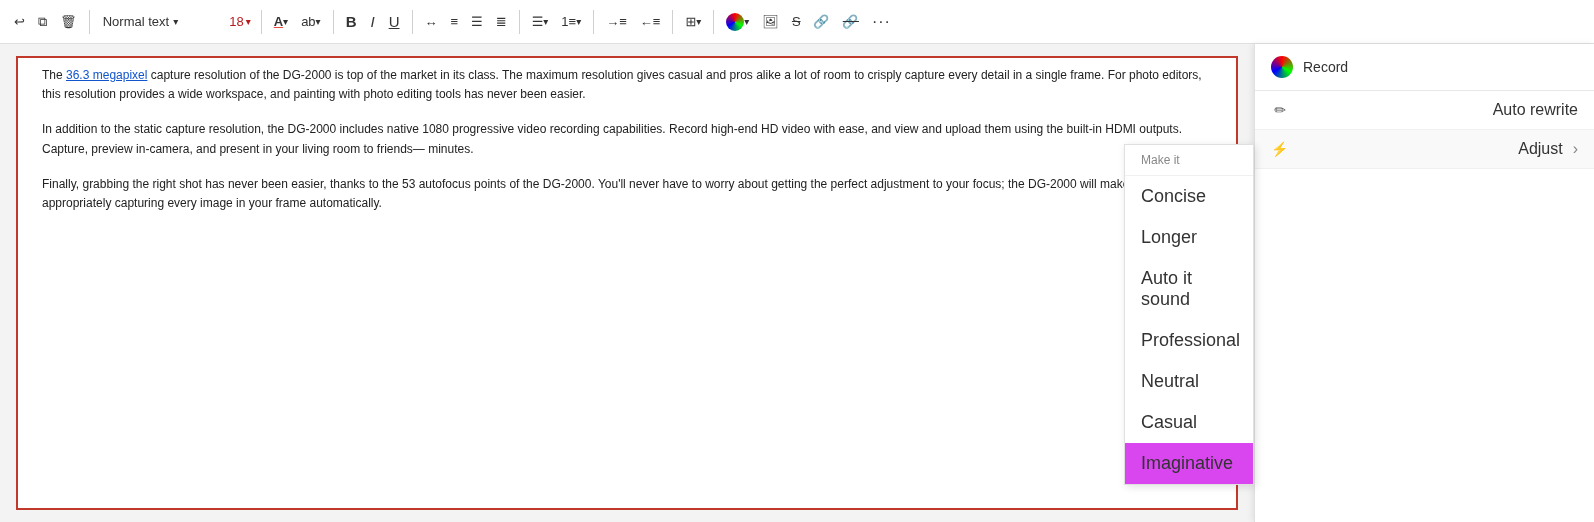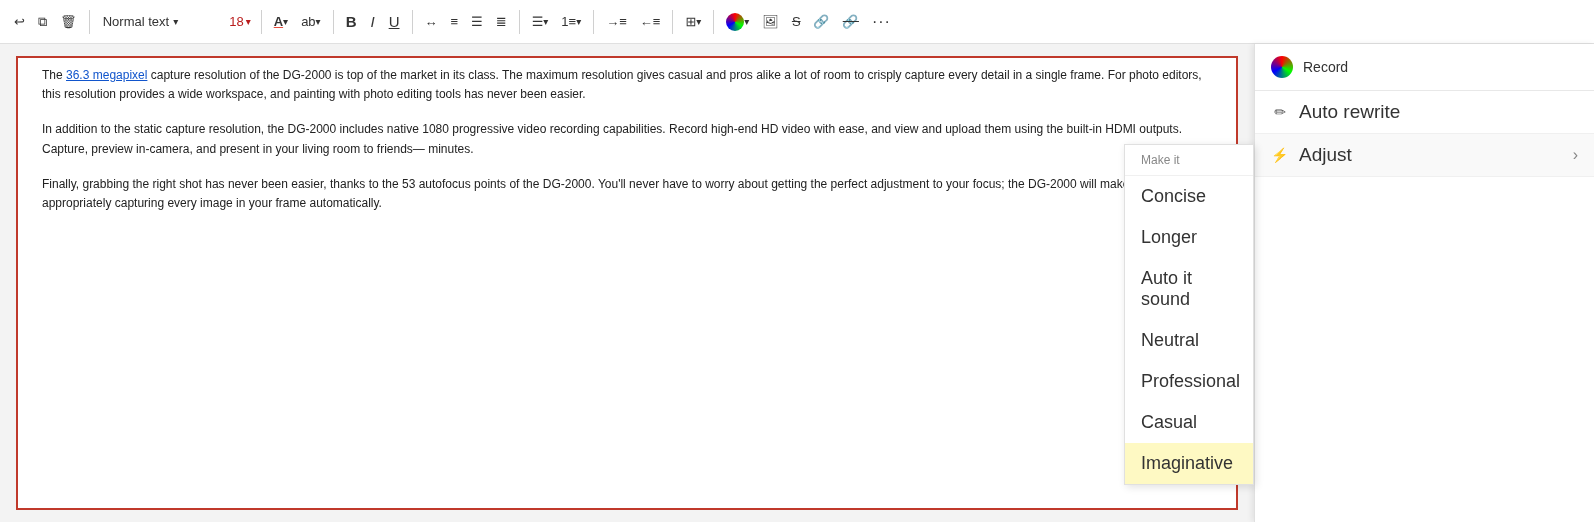--- a/index.html
+++ b/index.html
@@ -146,21 +146,22 @@
       height: 18px;
       display: flex;
       align-items: center;
       justify-content: center;
       font-size: 14px;
       color: #555;
     }
 
     .menu-item-label {
       flex: 1;
-      font-size: 19px;
+      font-size: 16px;
+      text-align: right;
     }
 
     .menu-item-arrow {
       font-size: 12px;
       color: #888;
     }
 
     
     .adjust-submenu {
       position: absolute;
@@ -172,21 +173,21 @@
       box-shadow: 2px 2px 8px rgba(0,0,0,0.12);
       z-index: 10;
     }
 
     .submenu-item {
       padding: 10px 16px;
       font-size: 18px;
       color: #333;
       cursor: pointer;
     }
-    .submenu-item.active { background: #fef9c3; font-weight: 500; }
+    .submenu-item.active { background: #d946ef; font-weight: 500; }
 
     .submenu-header {
       padding: 8px 16px;
       font-size: 12px;
       color: #888;
       border-bottom: 1px solid #f0f0f0;
     }
 
     .chevron-right::before { content: '›'; font-size: 16px; }
 
@@ -360,20 +361,20 @@
       <span class="menu-item-icon">⚡</span>
       <span class="menu-item-label">Adjust</span>
       <span class="menu-item-arrow chevron-right"></span>
     </div>
 
     <div class="adjust-submenu">
       <div class="submenu-header">Make it</div>
       <div class="submenu-item">Concise</div>
       <div class="submenu-item">Longer</div>
       <div class="submenu-item">Auto it sound</div>
+      <div class="submenu-item">Professional</div>
       <div class="submenu-item">Neutral</div>
-      <div class="submenu-item">Professional</div>
       <div class="submenu-item">Casual</div>
       <div class="submenu-item active">Imaginative</div>
     </div>
 
   </div>
 </div>
 
 </body></html>

